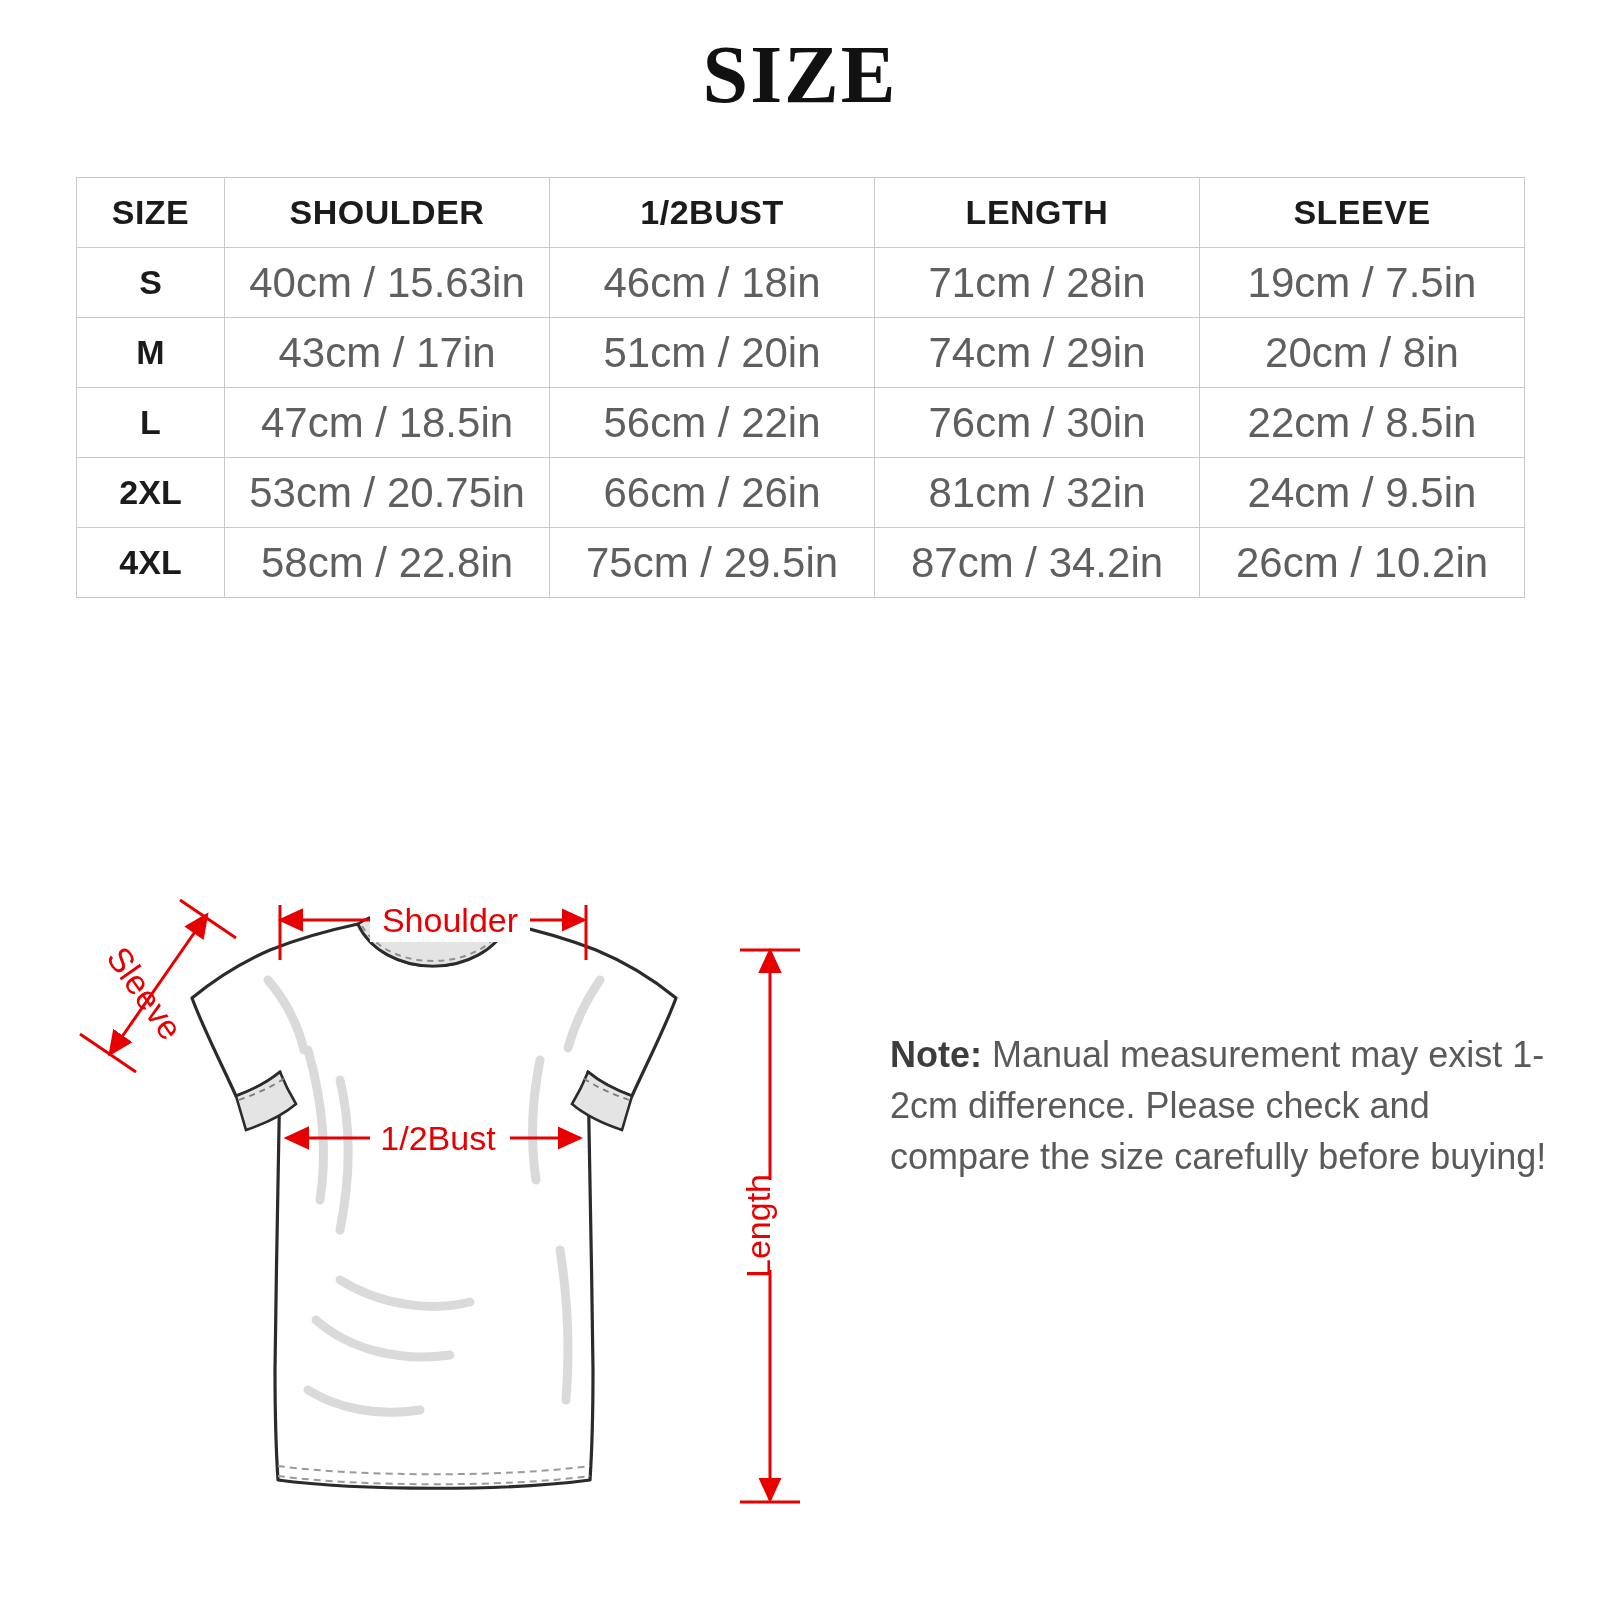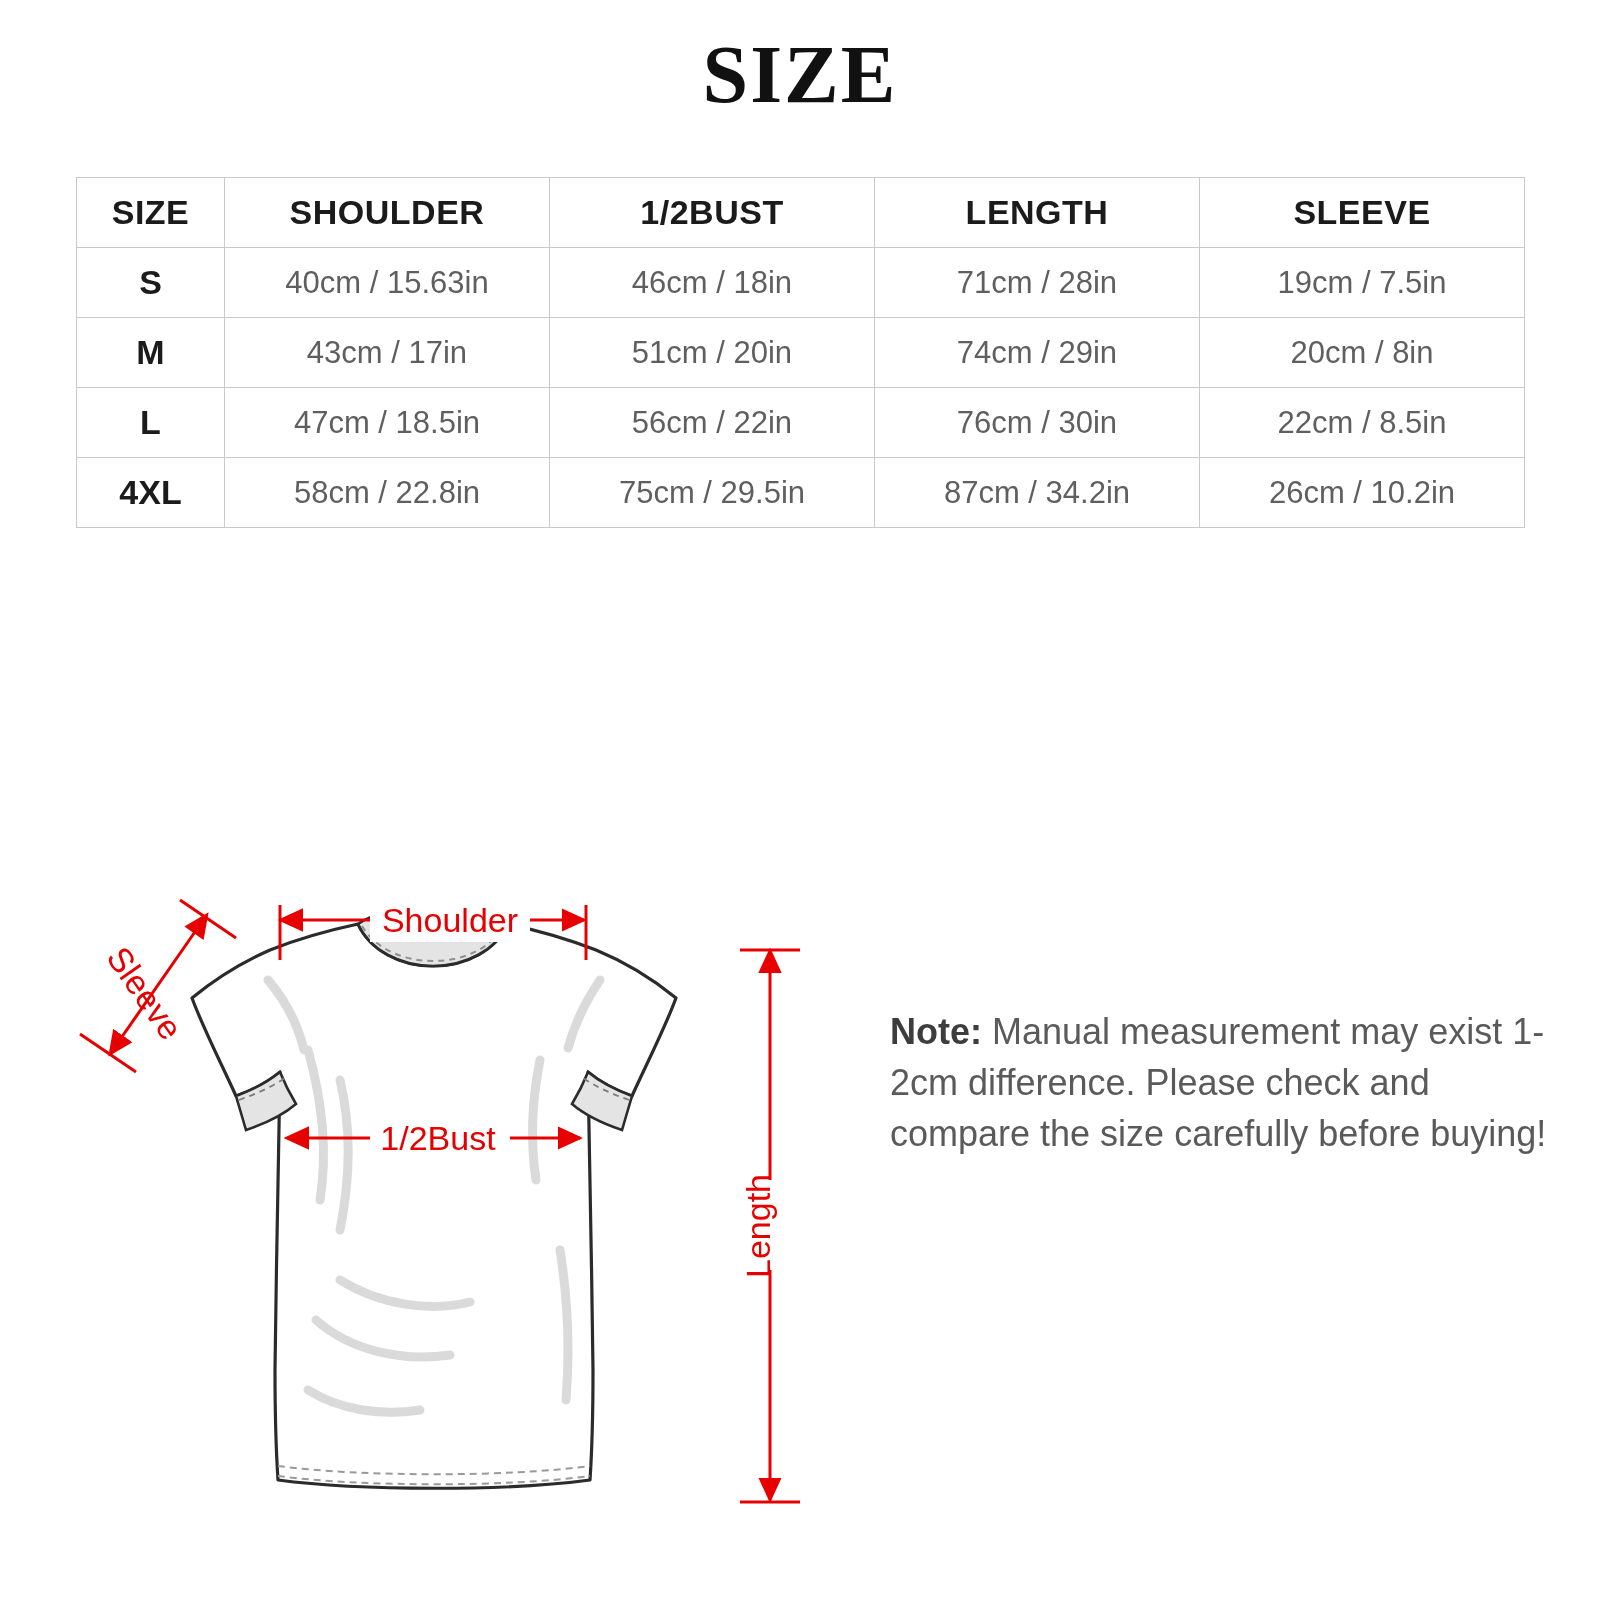--- a/index.html
+++ b/index.html
@@ -44,38 +44,38 @@
     font-weight: bold;
     color: #1b1b1b;
     letter-spacing: 0.5px;
   }
   #size-table td.size-cell {
     font-size: 34px;
     font-weight: bold;
     color: #1b1b1b;
   }
   #size-table td.val {
-    font-size: 31px;
+    font-size: 42px;
     color: #5f5f5f;
     font-weight: normal;
   }
   .col-size  { width: 148px; }
   .col-other { width: 325px; }
 
   #diagram {
     position: absolute;
     left: 40px;
     top: 850px;
     width: 820px;
     height: 700px;
   }
   #note {
     position: absolute;
     left: 890px;
-    top: 1006px;
+    top: 1029px;
     width: 660px;
     font-size: 36px;
     line-height: 1.42;
     color: #5a5a5a;
   }
   #note b {
     color: #3d3d3d;
     font-weight: bold;
   }
 </style>
@@ -115,20 +115,27 @@
       <td class="val">51cm / 20in</td>
       <td class="val">74cm / 29in</td>
       <td class="val">20cm / 8in</td>
     </tr>
     <tr>
       <td class="size-cell">L</td>
       <td class="val">47cm / 18.5in</td>
       <td class="val">56cm / 22in</td>
       <td class="val">76cm / 30in</td>
       <td class="val">22cm / 8.5in</td>
+    </tr>
+    <tr>
+      <td class="size-cell">2XL</td>
+      <td class="val">53cm / 20.75in</td>
+      <td class="val">66cm / 26in</td>
+      <td class="val">81cm / 32in</td>
+      <td class="val">24cm / 9.5in</td>
     </tr>
     <tr>
       <td class="size-cell">4XL</td>
       <td class="val">58cm / 22.8in</td>
       <td class="val">75cm / 29.5in</td>
       <td class="val">87cm / 34.2in</td>
       <td class="val">26cm / 10.2in</td>
     </tr>
   </tbody>
 </table>

